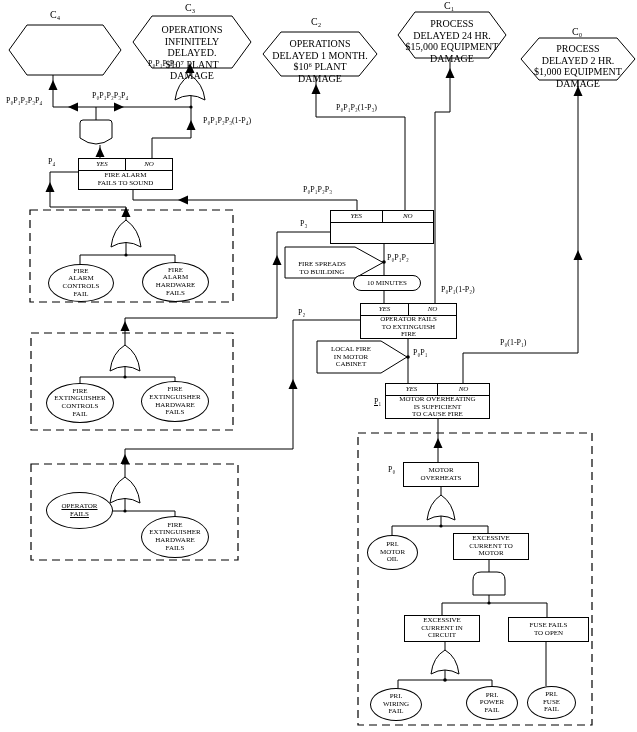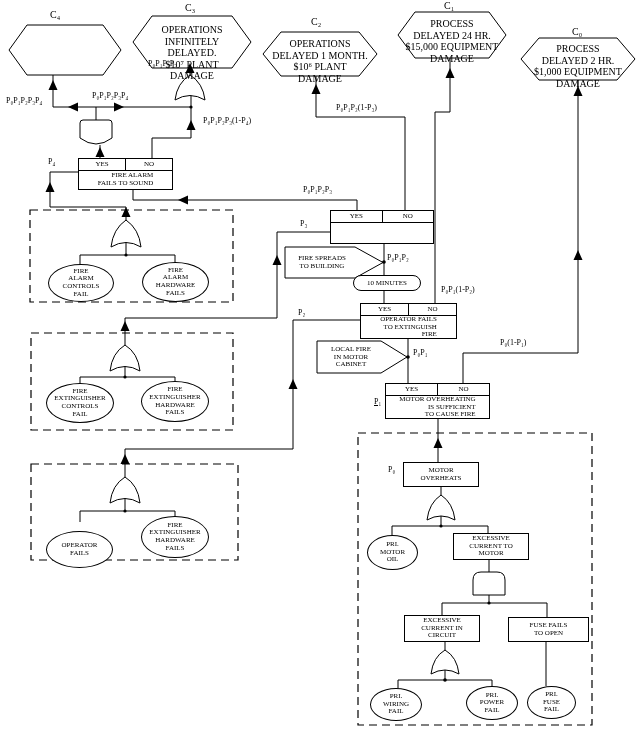--- a/index.html
+++ b/index.html
@@ -3,24 +3,24 @@
 <meta charset="utf-8">
 <style>
   html,body{margin:0;padding:0;background:#fff;}
   #canvas{position:relative;width:637px;height:732px;background:#fff;color:#000;
           font-family:"Liberation Serif","DejaVu Serif",serif;overflow:hidden;}
   #shapes{position:absolute;left:0;top:0;}
   .ctext{position:absolute;text-align:center;font-size:10px;line-height:1.15;white-space:pre-line;}
   .clabel{position:absolute;font-size:10px;}
   .plabel{position:absolute;font-size:8px;white-space:nowrap;}
   .decision{position:absolute;border:1px solid #000;background:#fff;display:flex;flex-direction:column;box-sizing:border-box;}
-  .dhead{display:flex;height:11px;border-bottom:1px solid #000;}
+  .dhead{display:flex;height:11px;border-bottom:1px solid #000;font-style:italic;}
   .dhead span{flex:1;text-align:center;font-size:7px;line-height:11px;}
   .dhead span:first-child{border-right:1px solid #000;}
-  .dbody{flex:1;display:flex;align-items:center;justify-content:center;text-align:right;
+  .dbody{flex:1;display:flex;align-items:center;justify-content:center;text-align:center;
          font-size:7px;line-height:1.08;white-space:pre-line;}
   .ev{position:absolute;border:1px solid #000;border-radius:50%;background:#fff;display:flex;
       align-items:center;justify-content:center;text-align:center;font-size:7px;line-height:1.08;
       white-space:pre-line;box-sizing:border-box;}
   .rn{position:absolute;border:1px solid #000;background:#fff;display:flex;align-items:center;
       justify-content:center;text-align:center;font-size:7px;line-height:1.08;white-space:pre-line;box-sizing:border-box;}
   .stadium{position:absolute;border:1px solid #000;border-radius:9px;background:#fff;display:flex;
       align-items:center;justify-content:center;font-size:7px;box-sizing:border-box;}
   .ptext{position:absolute;text-align:center;font-size:7px;line-height:1.1;white-space:pre-line;}
 </style>
@@ -186,21 +186,21 @@
   <div class="decision" style="left:385px;top:383px;width:105px;height:36px;">
     <div class="dhead">
       <span>YES</span>
       <span>NO</span>
     </div>
     <div class="dbody">MOTOR OVERHEATING
 IS SUFFICIENT
 TO CAUSE FIRE</div>
   </div>
 
-  <div class="ptext" style="left:289px;top:255px;width:66px;">FIRE SPREADS
+  <div class="ptext" style="left:289px;top:261px;width:66px;">FIRE SPREADS
 TO BUILDING</div>
   <div class="ptext" style="left:320px;top:346px;width:62px;">LOCAL FIRE
 IN MOTOR
 CABINET</div>
   <div class="stadium" style="left:353px;top:275px;width:68px;height:16px;">
     <span>10 MINUTES</span>
   </div>
 
   <div class="plabel" style="left:6px;top:96px;">P₀P₁P₂P₃P₄</div>
   <div class="plabel" style="left:92px;top:91px;">P₀P₁P₂P₃P₄</div>
@@ -229,21 +229,21 @@
 
   <div class="ev" style="left:46px;top:383px;width:68px;height:40px;">FIRE
 EXTINGUISHER
 CONTROLS
 FAIL</div>
   <div class="ev" style="left:141px;top:381px;width:68px;height:41px;">FIRE
 EXTINGUISHER
 HARDWARE
 FAILS</div>
 
-  <div class="ev" style="left:46px;top:531px;width:67px;height:37px;">OPERATOR
+  <div class="ev" style="left:46px;top:492px;width:67px;height:37px;text-decoration:underline;">OPERATOR
 FAILS</div>
   <div class="ev" style="left:141px;top:516px;width:68px;height:42px;">FIRE
 EXTINGUISHER
 HARDWARE
 FAILS</div>
 
   <div class="rn" style="left:403px;top:462px;width:76px;height:25px;">MOTOR
 OVERHEATS</div>
   <div class="ev" style="left:367px;top:535px;width:51px;height:35px;">PRI.
 MOTOR

